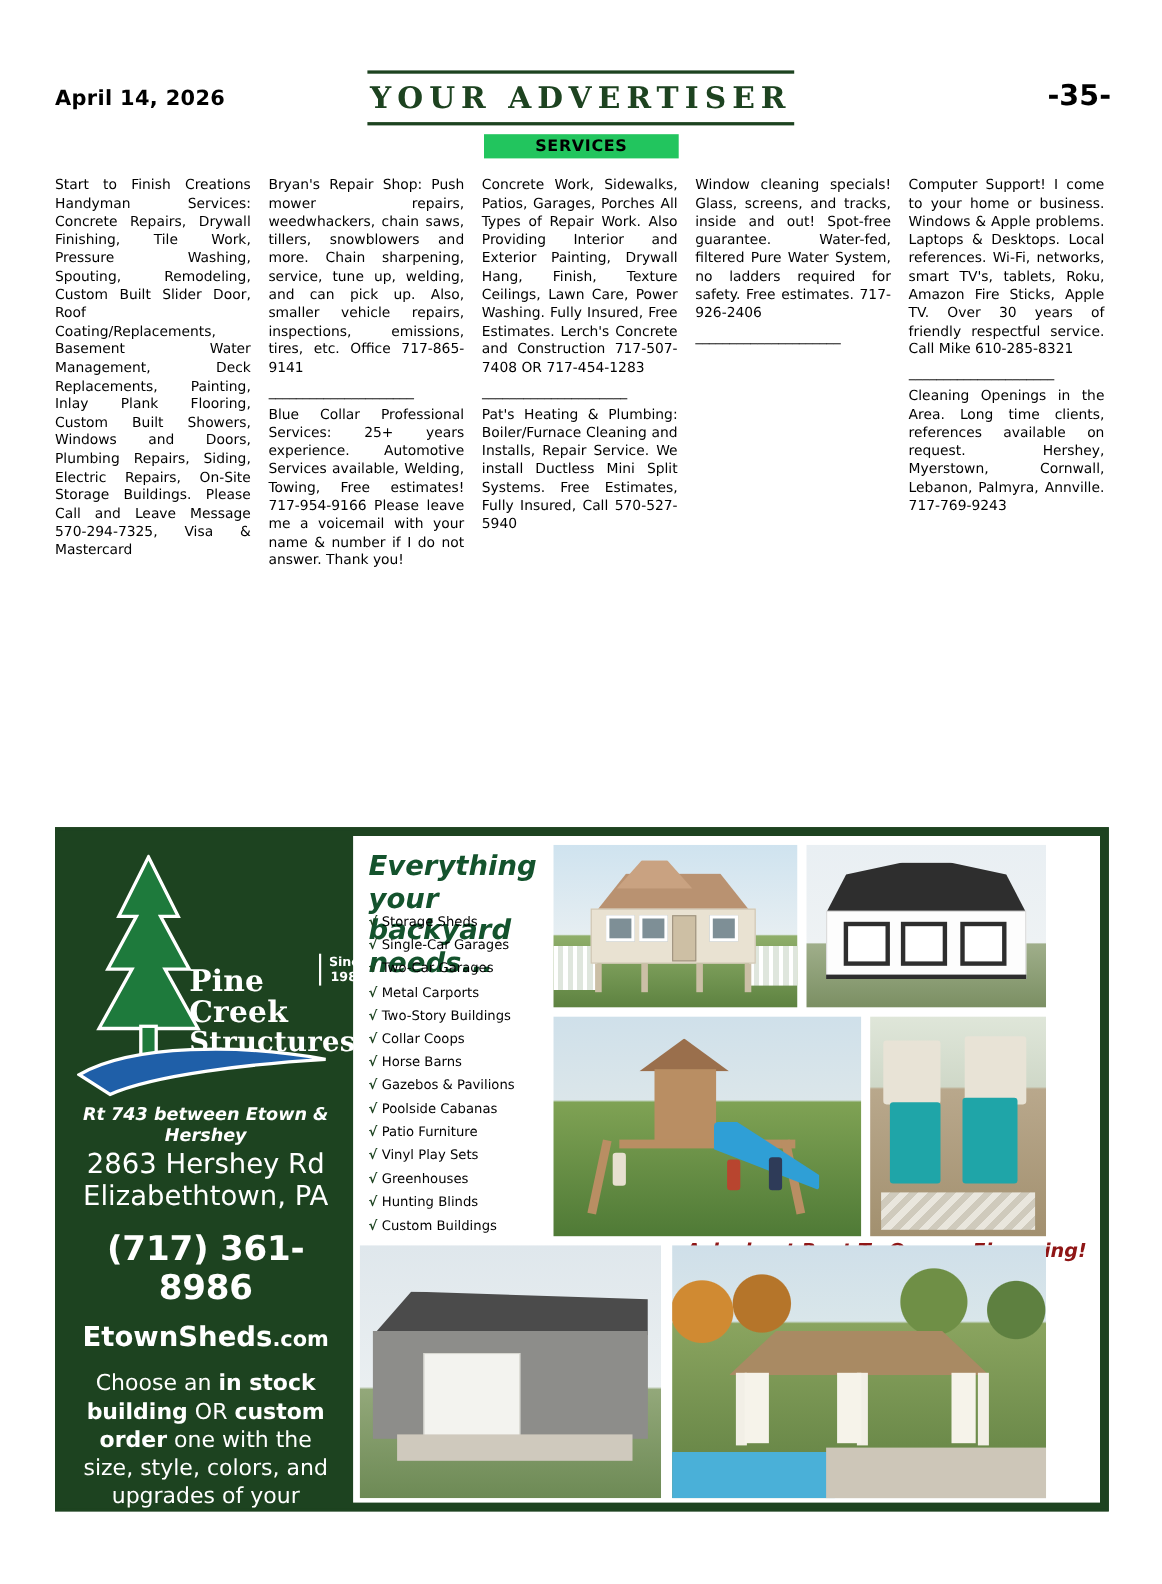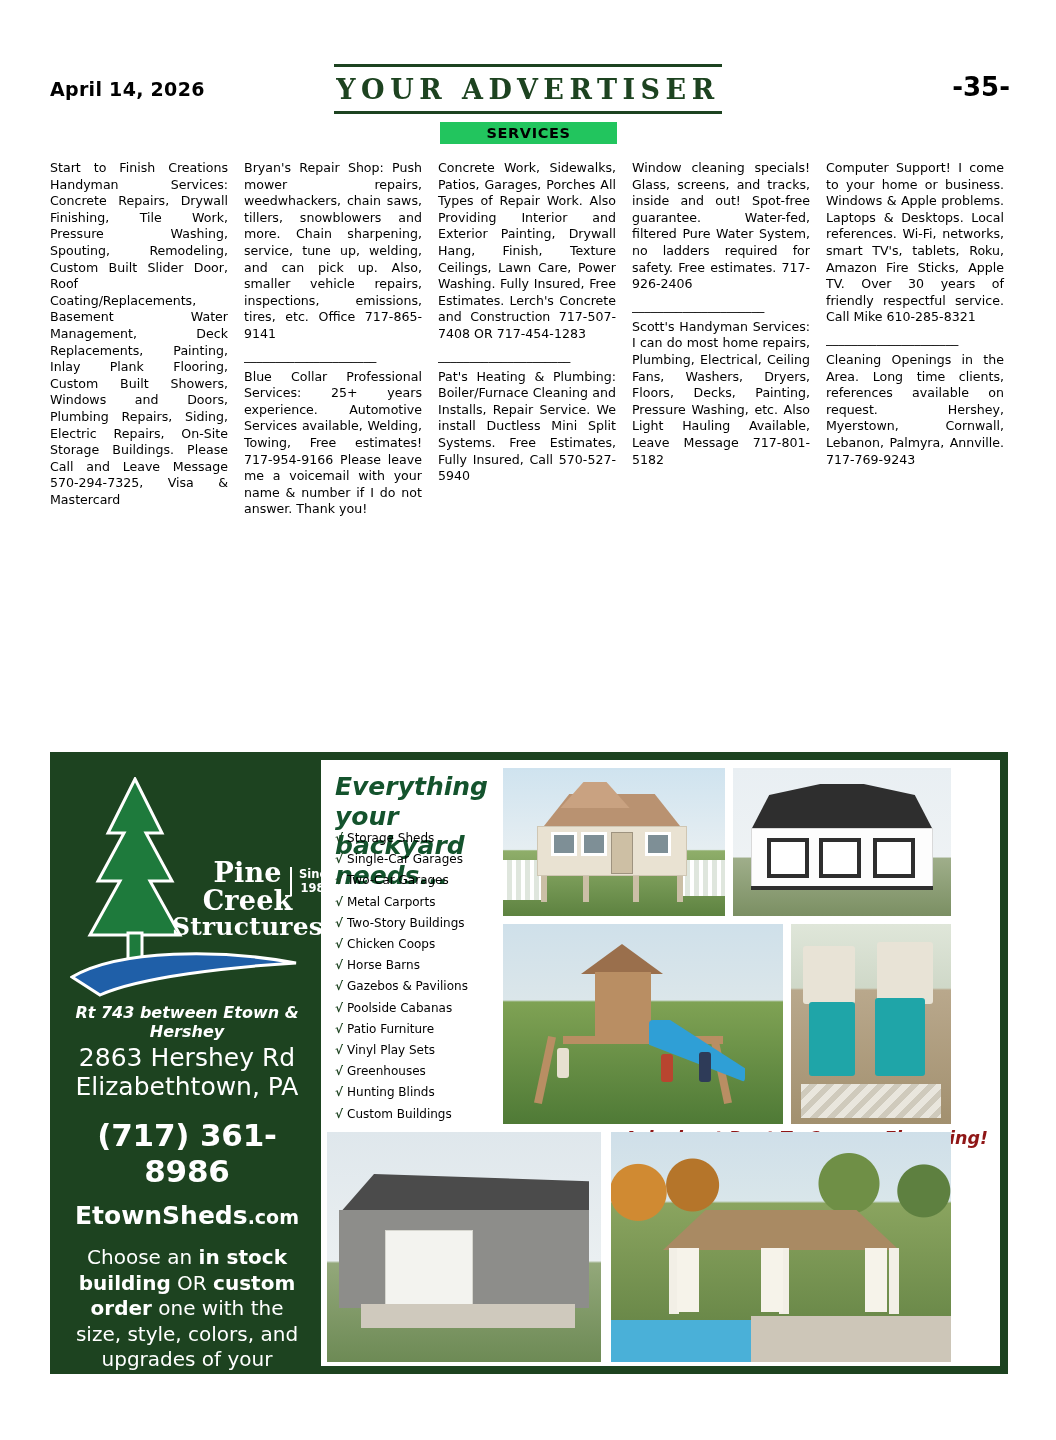--- a/index.html
+++ b/index.html
@@ -140,22 +140,22 @@
   .tree {
     position: absolute;
     left: 14px;
     top: 6px;
     width: 118px;
     height: 208px;
   }
   .logo-text {
     position: absolute;
     left: 110px;
-    top: 88px;
-    text-align: center;
+    top: 108px;
+    text-align: left;
     line-height: 1.02;
   }
   .logo-text .l1, .logo-text .l2, .logo-text .l3 {
     font-family: "DejaVu Serif", serif;
     font-weight: bold;
     color: #ffffff;
     display: block;
     letter-spacing: 0.2px;
   }
   .logo-text .l1 { font-size: 27px; }
@@ -353,21 +353,20 @@
 
   <div class="col">
     <p class="ad">Concrete Work, Sidewalks, Patios, Garages, Porches All Types of Repair Work. Also Providing Interior and Exterior Painting, Drywall Hang, Finish, Texture Ceilings, Lawn Care, Power Washing. Fully Insured, Free Estimates. Lerch's Concrete and Construction 717-507-7408 OR 717-454-1283</p>
     <div class="divider">_____________________</div>
     <p class="ad">Pat's Heating &amp; Plumbing: Boiler/Furnace Cleaning and Installs, Repair Service. We install Ductless Mini Split Systems. Free Estimates, Fully Insured, Call 570-527-5940</p>
   </div>
 
   <div class="col">
     <p class="ad">Window cleaning specials! Glass, screens, and tracks, inside and out! Spot-free guarantee. Water-fed, filtered Pure Water System, no ladders required for safety. Free estimates. 717-926-2406</p>
     <div class="divider">_____________________</div>
-    <p class="ad">Scott's Handyman Services: I can do most home repairs, Plumbing, Electrical, Ceiling Fans, Washers, Dryers, Floors, Decks, Painting, Pressure Washing, etc. Also Light Hauling Available, Leave Message 717-801-5182</p>
   </div>
 
   <div class="col">
     <p class="ad">Computer Support! I come to your home or business. Windows &amp; Apple problems. Laptops &amp; Desktops. Local references. Wi-Fi, networks, smart TV's, tablets, Roku, Amazon Fire Sticks, Apple TV. Over 30 years of friendly respectful service. Call Mike 610-285-8321</p>
     <div class="divider">_____________________</div>
     <p class="ad">Cleaning Openings in the Area. Long time clients, references available on request. Hershey, Myerstown, Cornwall, Lebanon, Palmyra, Annville. 717-769-9243</p>
   </div>
 
 </div>
 
@@ -419,21 +418,21 @@
   <div class="ad-right">
 
     <div class="list-head">Everything your backyard needs...</div>
 
     <div class="feature-list">
       <div><span class="chk">√</span><span>Storage Sheds</span></div>
       <div><span class="chk">√</span><span>Single-Car Garages</span></div>
       <div><span class="chk">√</span><span>Two-Car Garages</span></div>
       <div><span class="chk">√</span><span>Metal Carports</span></div>
       <div><span class="chk">√</span><span>Two-Story Buildings</span></div>
-      <div><span class="chk">√</span><span>Chicken Coops</span></div>
+      <div><span class="chk">√</span><span>Collar Coops</span></div>
       <div><span class="chk">√</span><span>Horse Barns</span></div>
       <div><span class="chk">√</span><span>Gazebos &amp; Pavilions</span></div>
       <div><span class="chk">√</span><span>Poolside Cabanas</span></div>
       <div><span class="chk">√</span><span>Patio Furniture</span></div>
       <div><span class="chk">√</span><span>Vinyl Play Sets</span></div>
       <div><span class="chk">√</span><span>Greenhouses</span></div>
       <div><span class="chk">√</span><span>Hunting Blinds</span></div>
       <div><span class="chk">√</span><span>Custom Buildings</span></div>
     </div>
 

